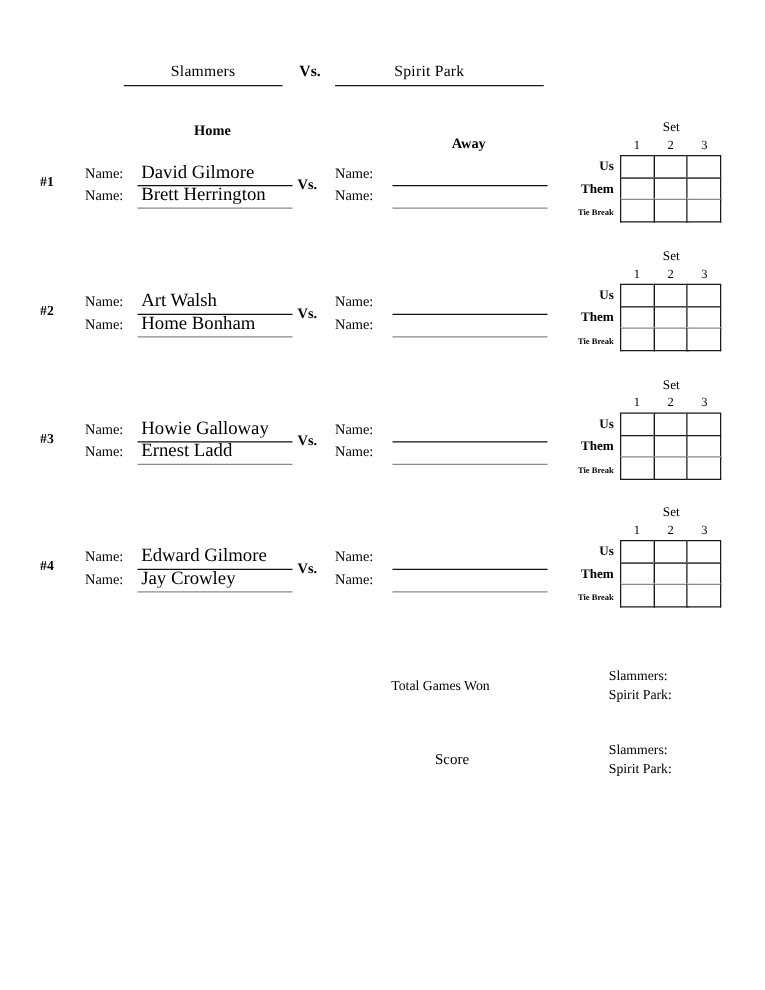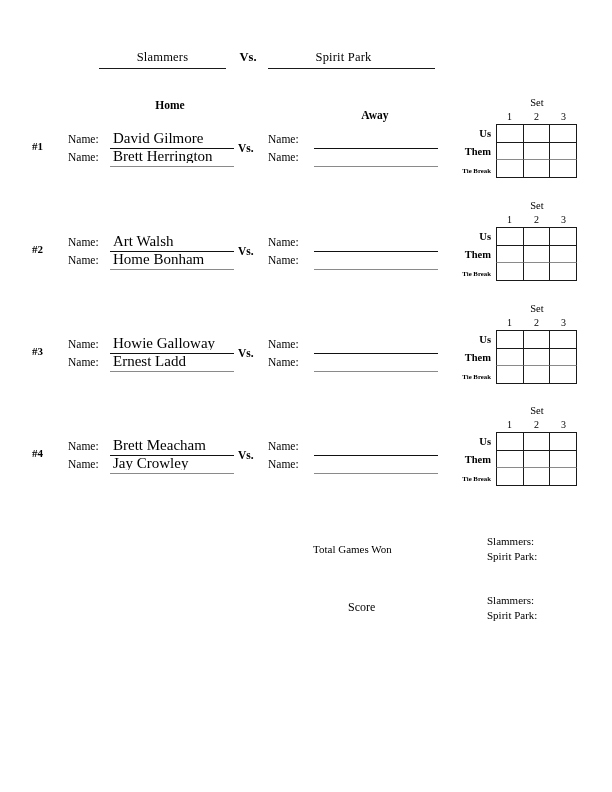--- a/index.html
+++ b/index.html
@@ -299,21 +299,21 @@
     <div class="grid-cell" style="left:0;    top:35.2px; width:28px; height:19px; border:1.4px solid #1a1a1a; border-top-color:#8a8a8a;"></div>
     <div class="grid-cell" style="left:26.6px; top:35.2px; width:28px; height:19px; border:1.4px solid #1a1a1a; border-top-color:#8a8a8a;"></div>
     <div class="grid-cell" style="left:53.2px; top:35.2px; width:28px; height:19px; border:1.4px solid #1a1a1a; border-top-color:#8a8a8a;"></div>
   </div>
 </div>
 
 <div class="match" style="top:431px; height:66px;">
   <div class="match-number">#4</div>
 
   <div class="name-label" style="left:68px; top:8px;">Name:</div>
-  <div class="name-value" style="left:113px; top:7px; width:117px;">Brett Meacham</div>
+  <div class="name-value" style="left:113px; top:7px; width:117px;">Edward Gilmore</div>
   <div class="name-rule rule-dark" style="left:110px; top:24px; width:124px;"></div>
 
   <div class="name-label" style="left:68px; top:26px;">Name:</div>
   <div class="name-value" style="left:113px; top:25px; width:117px;">Jay Crowley</div>
   <div class="name-rule rule-gray" style="left:110px; top:42px; width:124px;"></div>
 
   <div class="match-vs" style="left:238px; top:17px;">Vs.</div>
 
   <div class="name-label" style="left:268px; top:8px;">Name:</div>
   <div class="name-value" style="left:317px; top:7px; width:117px;"></div>

